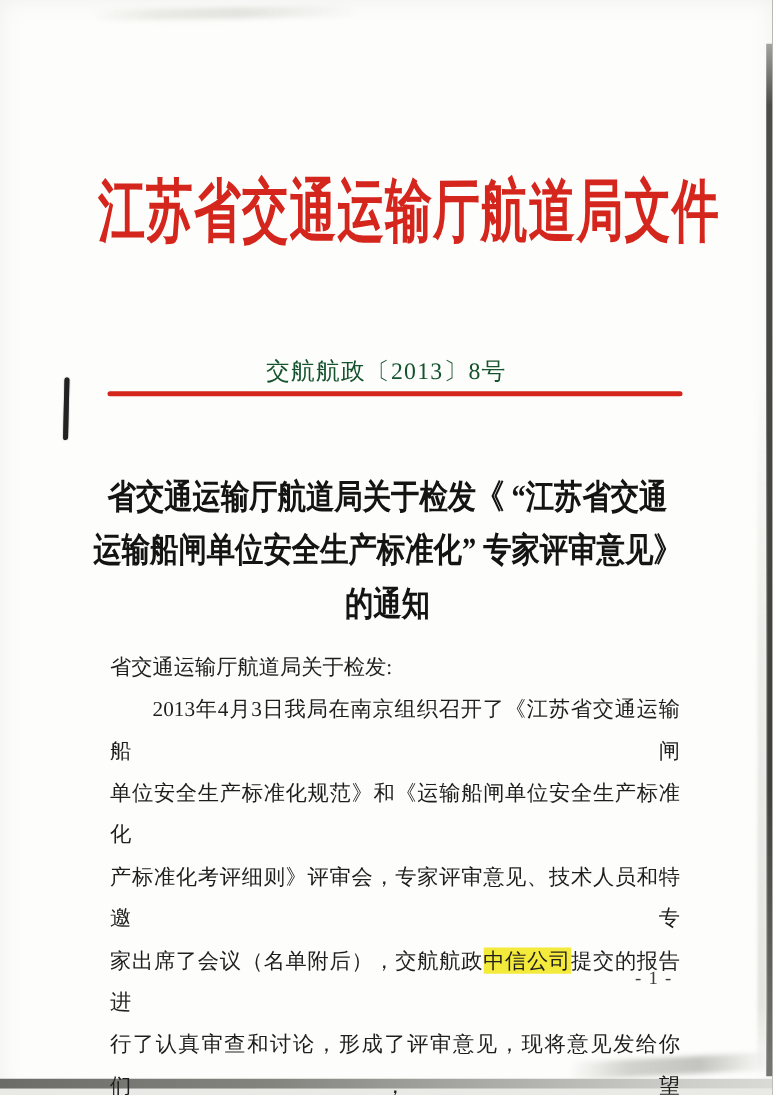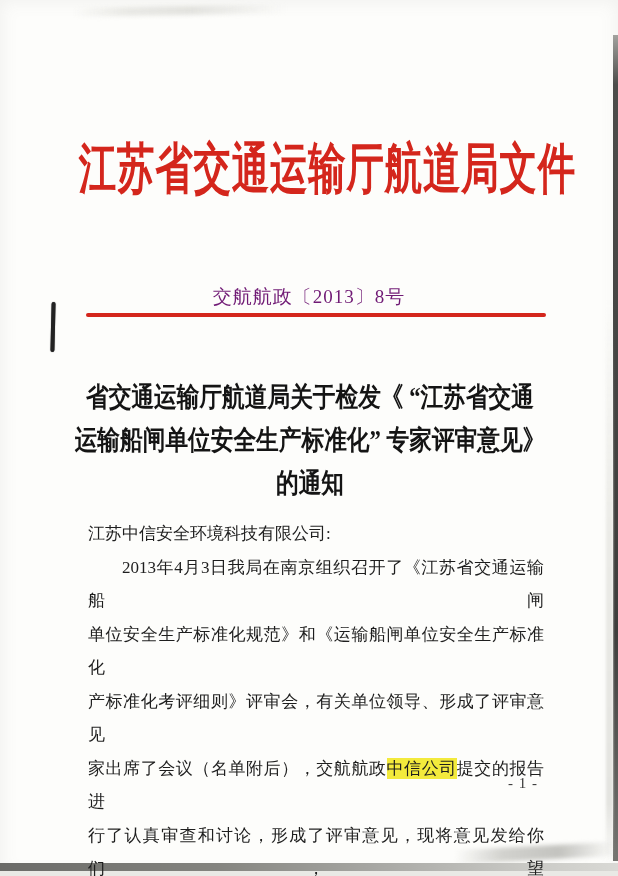--- a/index.html
+++ b/index.html
@@ -64,21 +64,21 @@
   .agency-title span {
     display:inline-block;
     font-size:44px; font-weight:bold;
     color: var(--accent-red, #d4261c);
     transform: scale(0.85, 1.24);
     transform-origin: 52% 50%;
     letter-spacing: 1px;
   }
   .doc-number {
     position:absolute; top:284px; left:0; width:618px;
-    text-align:center; font-size:19px; color:#701a75; letter-spacing:1px;
+    text-align:center; font-size:19px; color:#14532d; letter-spacing:1px;
   }
   .red-line {
     position:absolute; top:313px; left:86px; width:460px; height:4px;
     background: var(--accent-red, #d4261c);
     border-radius:2px;
   }
 
   
   .doc-title {
     position:absolute; top:376px; left:0; width:618px;
@@ -127,24 +127,24 @@
   <div class="doc-number">交航航政〔2013〕8号</div>
   <div class="red-line"></div>
 
   <div class="doc-title">
     <div>省交通运输厅航道局关于检发《 “江苏省交通</div>
     <div>运输船闸单位安全生产标准化” 专家评审意见》</div>
     <div>的通知</div>
   </div>
 
   <div class="body-block">
-    <div class="body-line no-just">江苏中信安全环境科技有限公司:</div>
+    <div class="body-line no-just">省交通运输厅航道局关于检发:</div>
     <div class="body-line indent">2013年4月3日我局在南京组织召开了《江苏省交通运输船闸</div>
     <div class="body-line">单位安全生产标准化规范》和《运输船闸单位安全生产标准化</div>
-    <div class="body-line">产标准化考评细则》评审会，有关单位领导、形成了评审意见</div>
+    <div class="body-line">产标准化考评细则》评审会，专家评审意见、技术人员和特邀专</div>
     <div class="body-line"><span>家出席了会议（名单附后），交航航政</span><span class="hl">中信公司</span><span>提交的报告进</span></div>
     <div class="body-line">行了认真审查和讨论，形成了评审意见，现将意见发给你们，望</div>
 
   </div>
 
   <div class="page-number">- 1 -</div>
 
 </div>
 
 </body></html>

